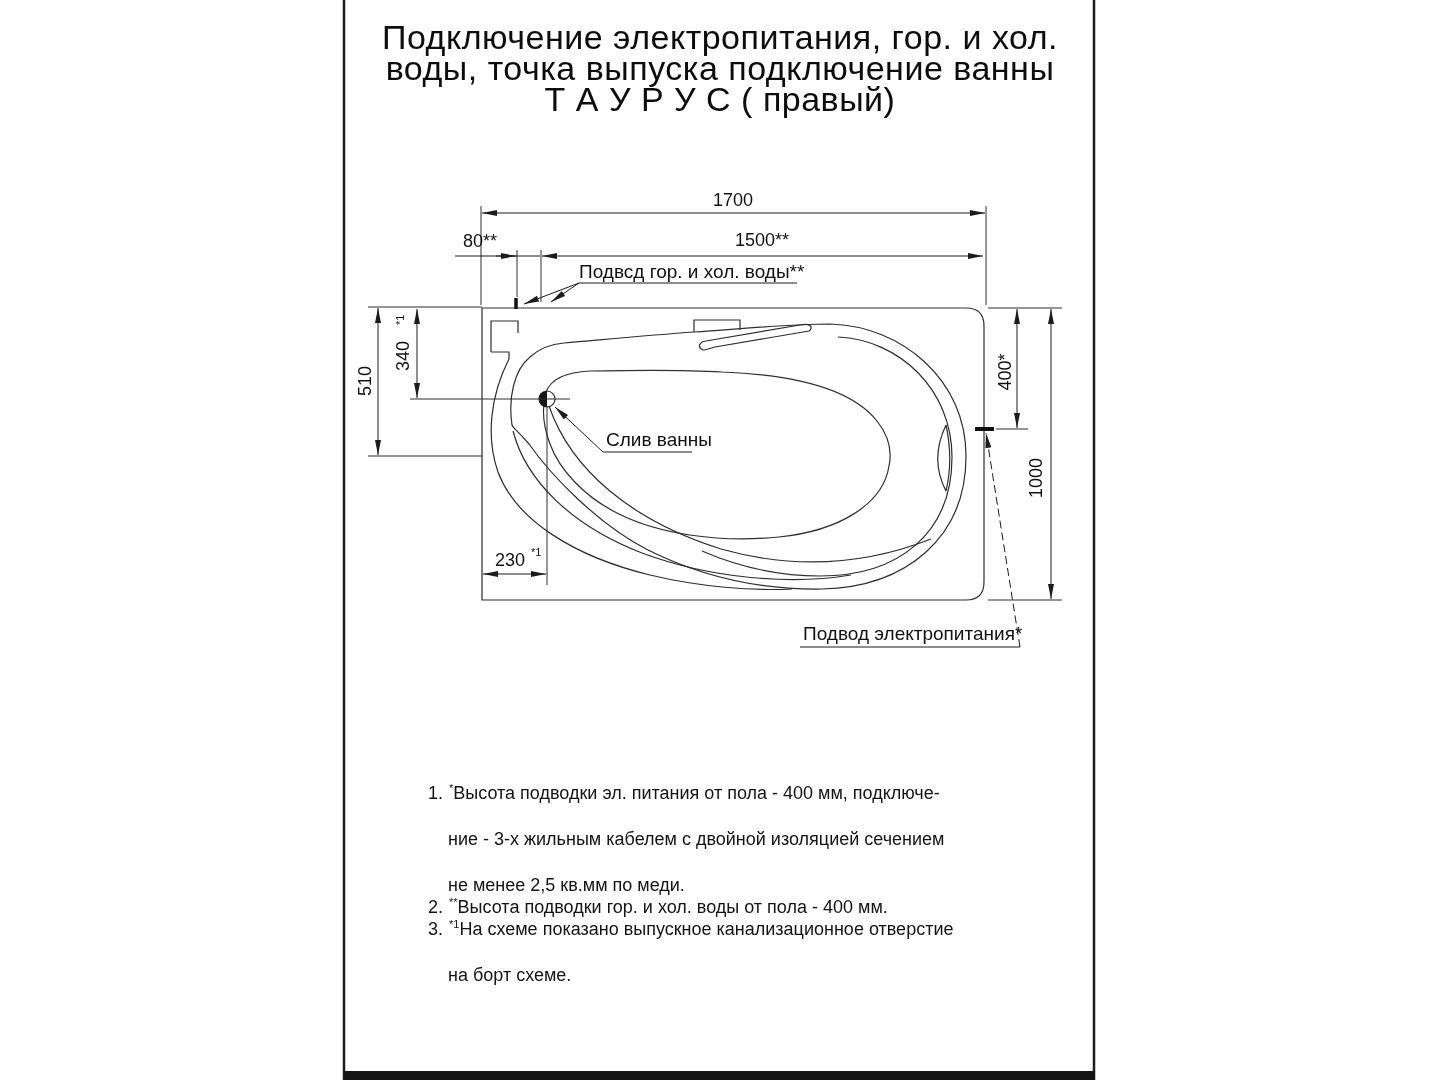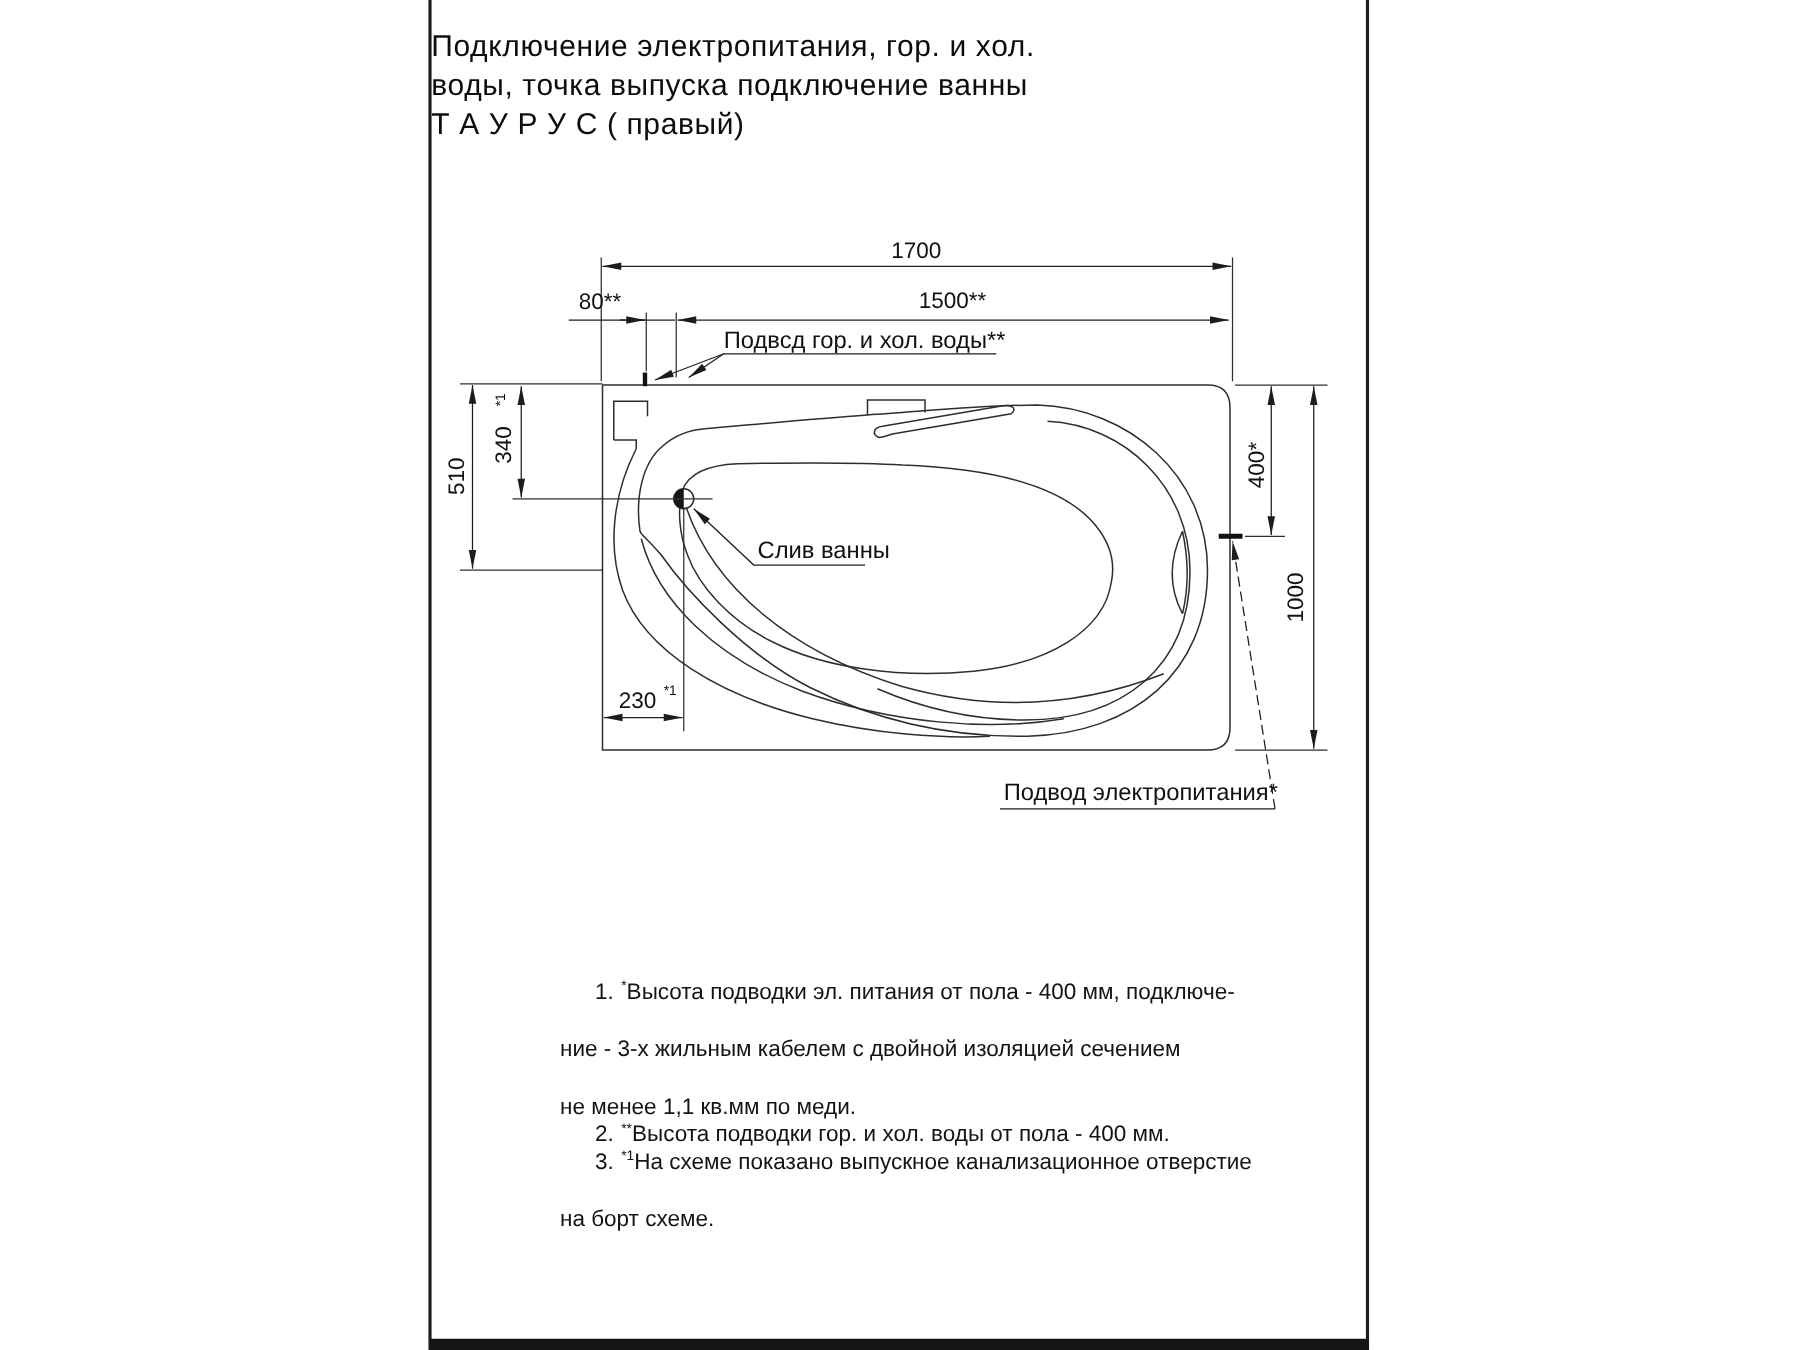--- a/index.html
+++ b/index.html
@@ -1,23 +1,23 @@
 <!DOCTYPE html>
 <html><head>
 <meta charset="utf-8">
 <style>
   html,body{margin:0;padding:0;background:#fff;}
   .page{position:relative;width:1440px;height:1080px;background:#ffffff;overflow:hidden;
         font-family:"Liberation Sans", sans-serif;color:#111;}
-  .title-block{position:absolute;left:345px;top:22px;width:750px;
-               font-size:24px;line-height:31px;color:#0d0d0d;letter-spacing:0.5px;}
+  .title-block{position:absolute;left:345px;top:22px;width:750px;text-align:center;
+               font-size:34px;line-height:31px;color:#0d0d0d;letter-spacing:0.5px;}
   .diagram-svg{position:absolute;left:0;top:0;width:1440px;height:1080px;}
   .notes-block{position:absolute;left:428px;top:782px;width:620px;font-size:18px;
                line-height:22px;color:#141414;}
-  .note-line{white-space:nowrap;margin-left:48px;}
+  .note-line{white-space:nowrap;}
   .note-line .num{margin-right:6px;}
   .note-line sup{font-size:11px;line-height:0;}
   .note-cont{padding-left:20px;white-space:nowrap;margin-top:24px;}
   svg text{font-family:"Liberation Sans", sans-serif;fill:#121212;}
   .dim-text{font-size:18px;}
   .sup-text{font-size:11px;}
   .label-text{font-size:19px;}
 </style>
 </head>
 <body>
@@ -145,21 +145,21 @@
         <text class="label-text" x="803" y="640" stroke="none">Подвод электропитания*</text>
       </g>
     </g>
   </svg>
 
   <div class="notes-block">
     <div class="note-line">
       <span class="num">1.</span><sup>*</sup><span>Высота подводки эл. питания от пола - 400 мм, подключе-</span>
     </div>
     <div class="note-cont">ние - 3-х жильным кабелем с двойной изоляцией сечением</div>
-    <div class="note-cont">не менее 1,1 кв.мм по меди.</div>
+    <div class="note-cont">не менее 2,5 кв.мм по меди.</div>
     <div class="note-line">
       <span class="num">2.</span><sup>**</sup><span>Высота подводки гор. и хол. воды от пола - 400 мм.</span>
     </div>
     <div class="note-line">
       <span class="num">3.</span><sup>*1</sup><span>На схеме показано выпускное канализационное отверстие</span>
     </div>
     <div class="note-cont">на борт схеме.</div>
   </div>
 
 </div>

